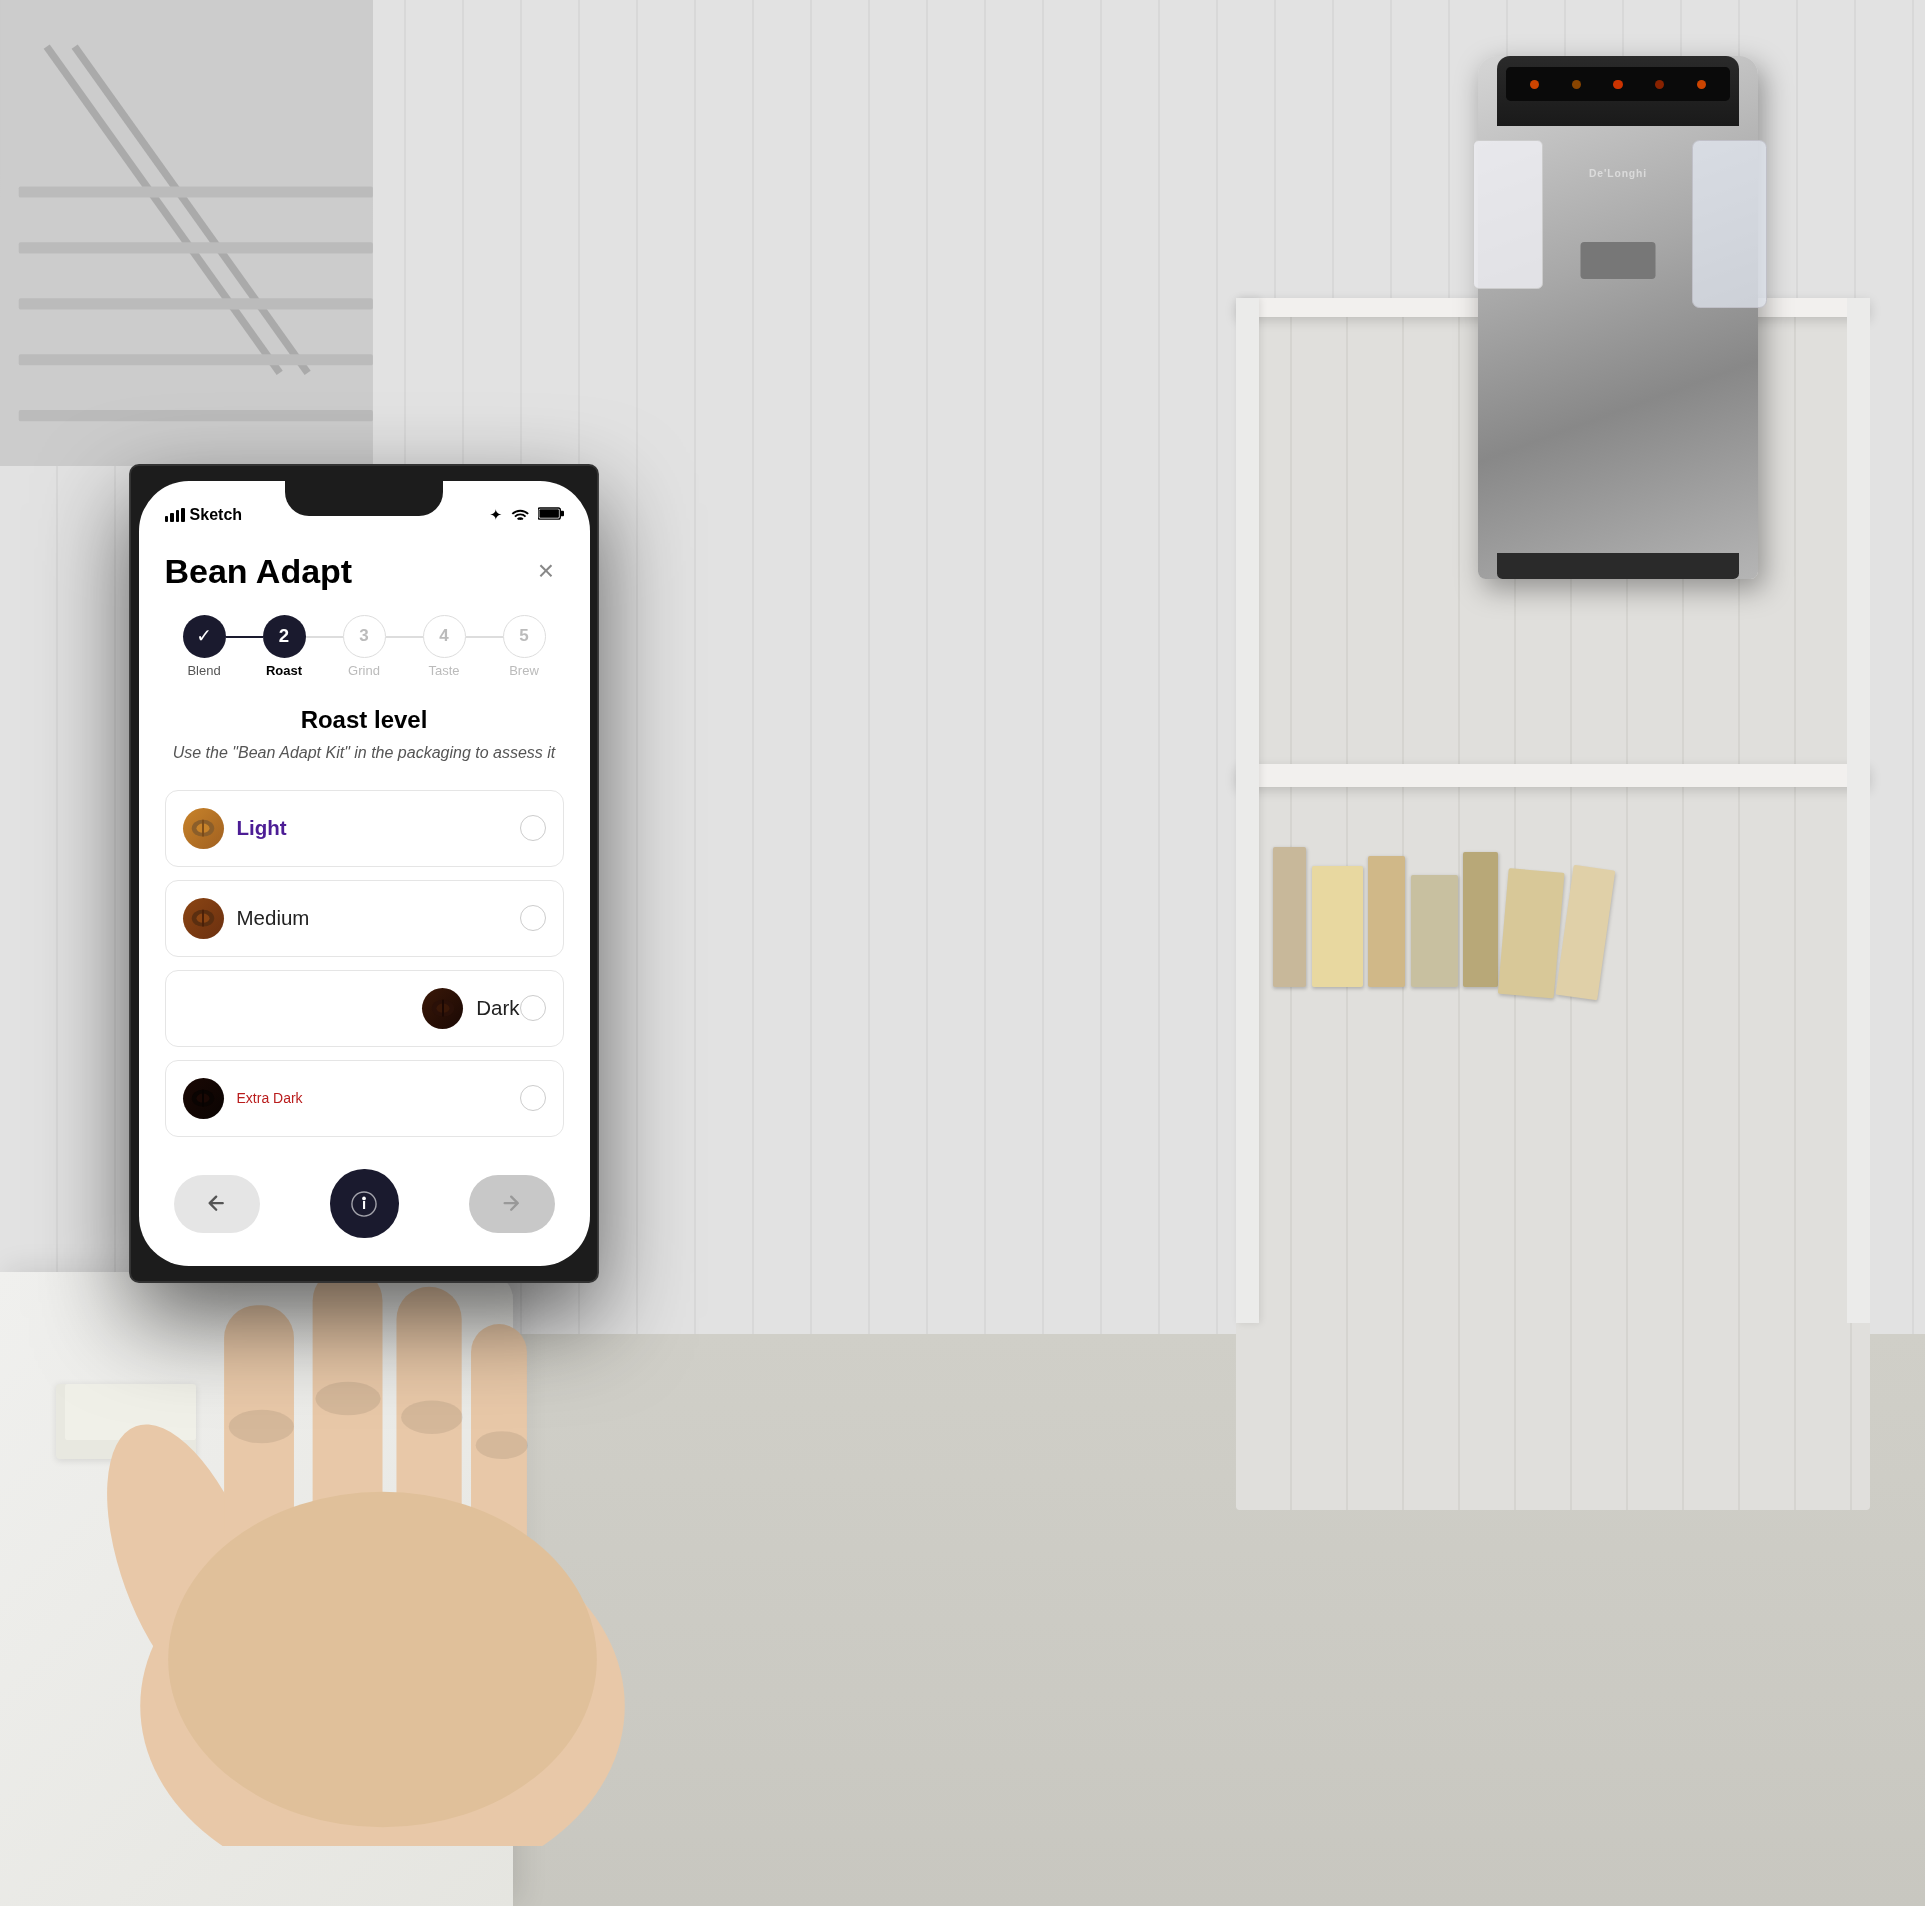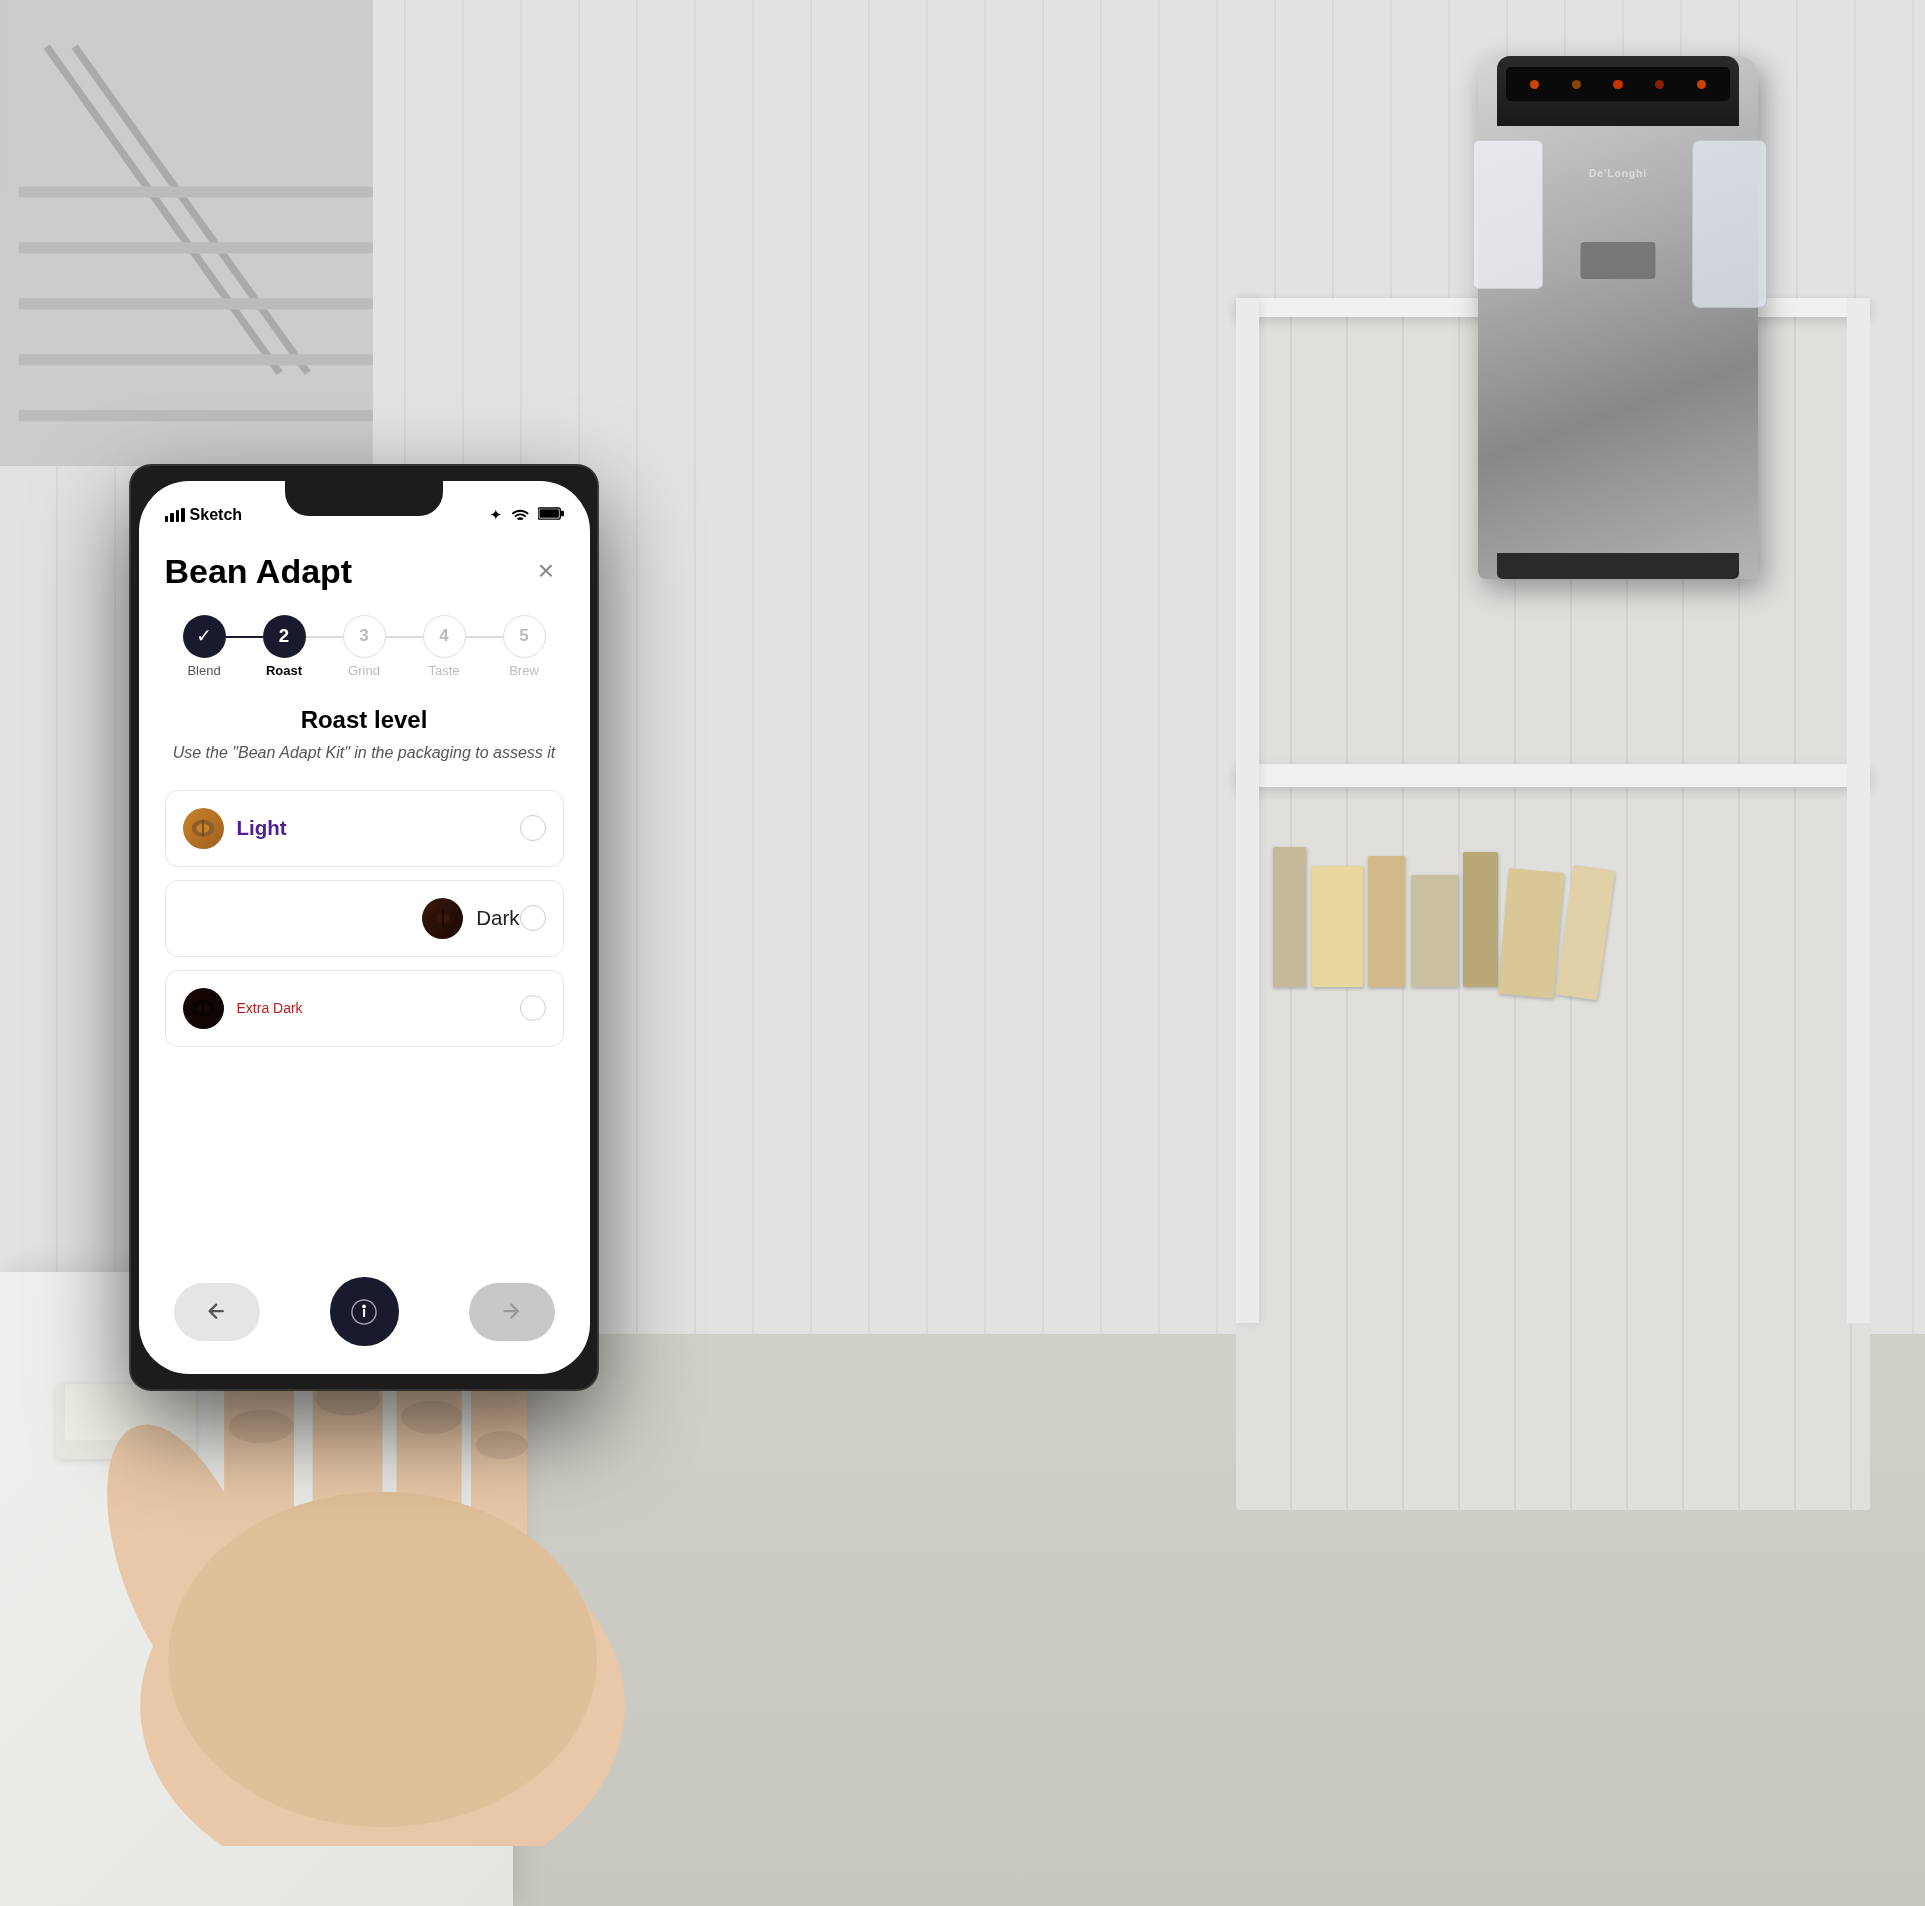--- a/index.html
+++ b/index.html
@@ -155,21 +155,21 @@
       <rect x="425" y="340" width="60" height="260" rx="30" fill="#e8c8a8"></rect>
 
       <ellipse cx="330" cy="700" rx="230" ry="180" fill="#e0c09a"></ellipse>
 
       <ellipse cx="200" cy="450" rx="35" ry="18" fill="rgba(0,0,0,0.08)"></ellipse>
       <ellipse cx="293" cy="420" rx="35" ry="18" fill="rgba(0,0,0,0.08)"></ellipse>
       <ellipse cx="383" cy="440" rx="33" ry="18" fill="rgba(0,0,0,0.08)"></ellipse>
       <ellipse cx="458" cy="470" rx="28" ry="15" fill="rgba(0,0,0,0.08)"></ellipse>
     </svg>
 
-    <div style="position:absolute; top:0; left:56px; width:466px; height:923px; background:#1c1c1c; border-radius:20px; box-shadow:0 0 0 1.9px #333, 0 37px 93px rgba(0,0,0,0.6); z-index:5;">
+    <div style="position:absolute; top:0; left:56px; width:466px; height:815px; background:#1c1c1c; border-radius:8px; box-shadow:0 0 0 1.9px #333, 0 37px 93px rgba(0,0,0,0.6); z-index:5;">
 
       <div style="position:absolute; top:15px; left:7.5px; right:7.5px; bottom:15px; background:#fff; border-radius:50px; overflow:hidden;">
 
         <div style="position:absolute; top:0; left:50%; transform:translateX(-50%); width:158px; height:35px; background:#1c1c1c; border-radius:0 0 24px 24px; z-index:20;"></div>
 
         <div style="position:absolute; top:0; left:0; right:0; height:50px; display:flex; align-items:flex-end; justify-content:space-between; padding:0 26px 7.5px; z-index:15;">
           <div style="display:flex;align-items:center;gap:4.7px;">
 
             <div style="display:flex;align-items:flex-end;gap:1.9px;">
               <div style="width:3.7px;height:5.6px;background:#000;border-radius:0.9px;"></div>
@@ -266,20 +266,33 @@
                     <ellipse cx="15" cy="12" rx="12" ry="9" fill="#8B5E2A"></ellipse>
                     <ellipse cx="15" cy="12" rx="7" ry="5" fill="#c8832a"></ellipse>
                     <line x1="15" y1="3" x2="15" y2="21" stroke="#7a4a18" stroke-width="2"></line>
                   </svg>
               </div>
               <span style="font-size:20.5px;font-weight:700;color:#4c1d95;">Light</span>
             </div>
             <div style="width:26px;height:26px;border-radius:50%;border:1.9px solid #ccc;background:transparent;"></div>
           </div>
 
+          <div style="display:flex;align-items:center;justify-content:space-between;padding:17px 17px;border:1.4px solid #e5e5e5;border-radius:13px;margin-bottom:13px;background:#fff;cursor:pointer;">
+            <div style="display:flex;align-items:center;gap:13px;">
+              <div style="width:41px;height:41px;border-radius:50%;background:linear-gradient(135deg,#8B4513,#6B3010);display:flex;align-items:center;justify-content:center;overflow:hidden;">
+                <svg width="28" height="22.4" viewBox="0 0 30 24">
+                    <ellipse cx="15" cy="12" rx="12" ry="9" fill="#5a2e10"></ellipse>
+                    <ellipse cx="15" cy="12" rx="7" ry="5" fill="#8B4513"></ellipse>
+                    <line x1="15" y1="3" x2="15" y2="21" stroke="#4a2008" stroke-width="2"></line>
+                  </svg>
+              </div>
+              <span style="font-size:20.5px;font-weight:500;color:#222;">Medium</span>
+            </div>
+            <div style="width:26px;height:26px;border-radius:50%;border:1.9px solid #ccc;background:transparent;"></div>
+          </div>
 
           <div style="display:flex;align-items:center;justify-content:flex-end;padding:17px 17px;border:1.4px solid #e5e5e5;border-radius:13px;margin-bottom:13px;background:#fff;cursor:pointer;">
             <div style="display:flex;align-items:center;gap:13px;">
               <div style="width:41px;height:41px;border-radius:50%;background:linear-gradient(135deg,#3a1808,#1a0804);display:flex;align-items:center;justify-content:center;overflow:hidden;">
                 <svg width="28" height="22.4" viewBox="0 0 30 24">
                     <ellipse cx="15" cy="12" rx="12" ry="9" fill="#2a1008"></ellipse>
                     <ellipse cx="15" cy="12" rx="7" ry="5" fill="#3a1808"></ellipse>
                     <line x1="15" y1="3" x2="15" y2="21" stroke="#1a0804" stroke-width="2"></line>
                   </svg>
               </div>

